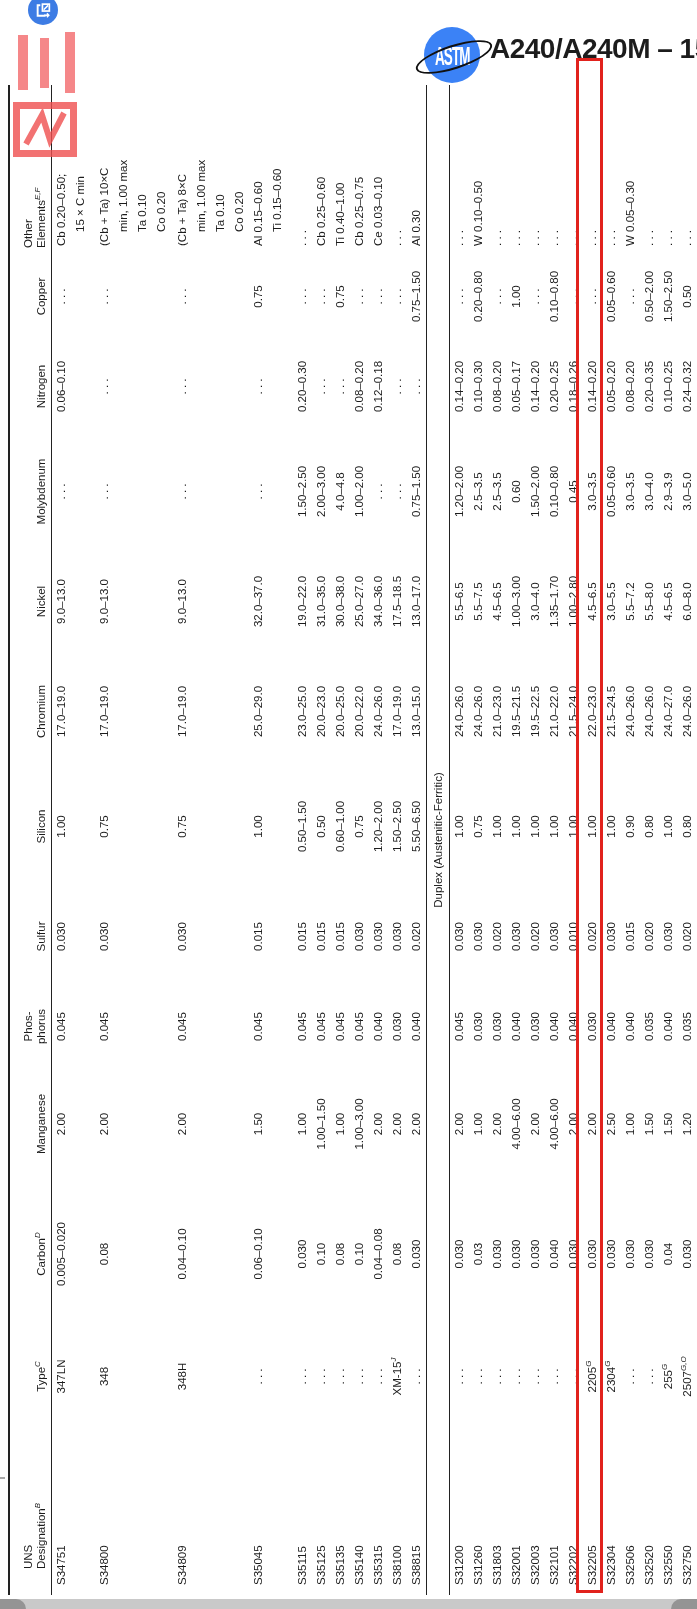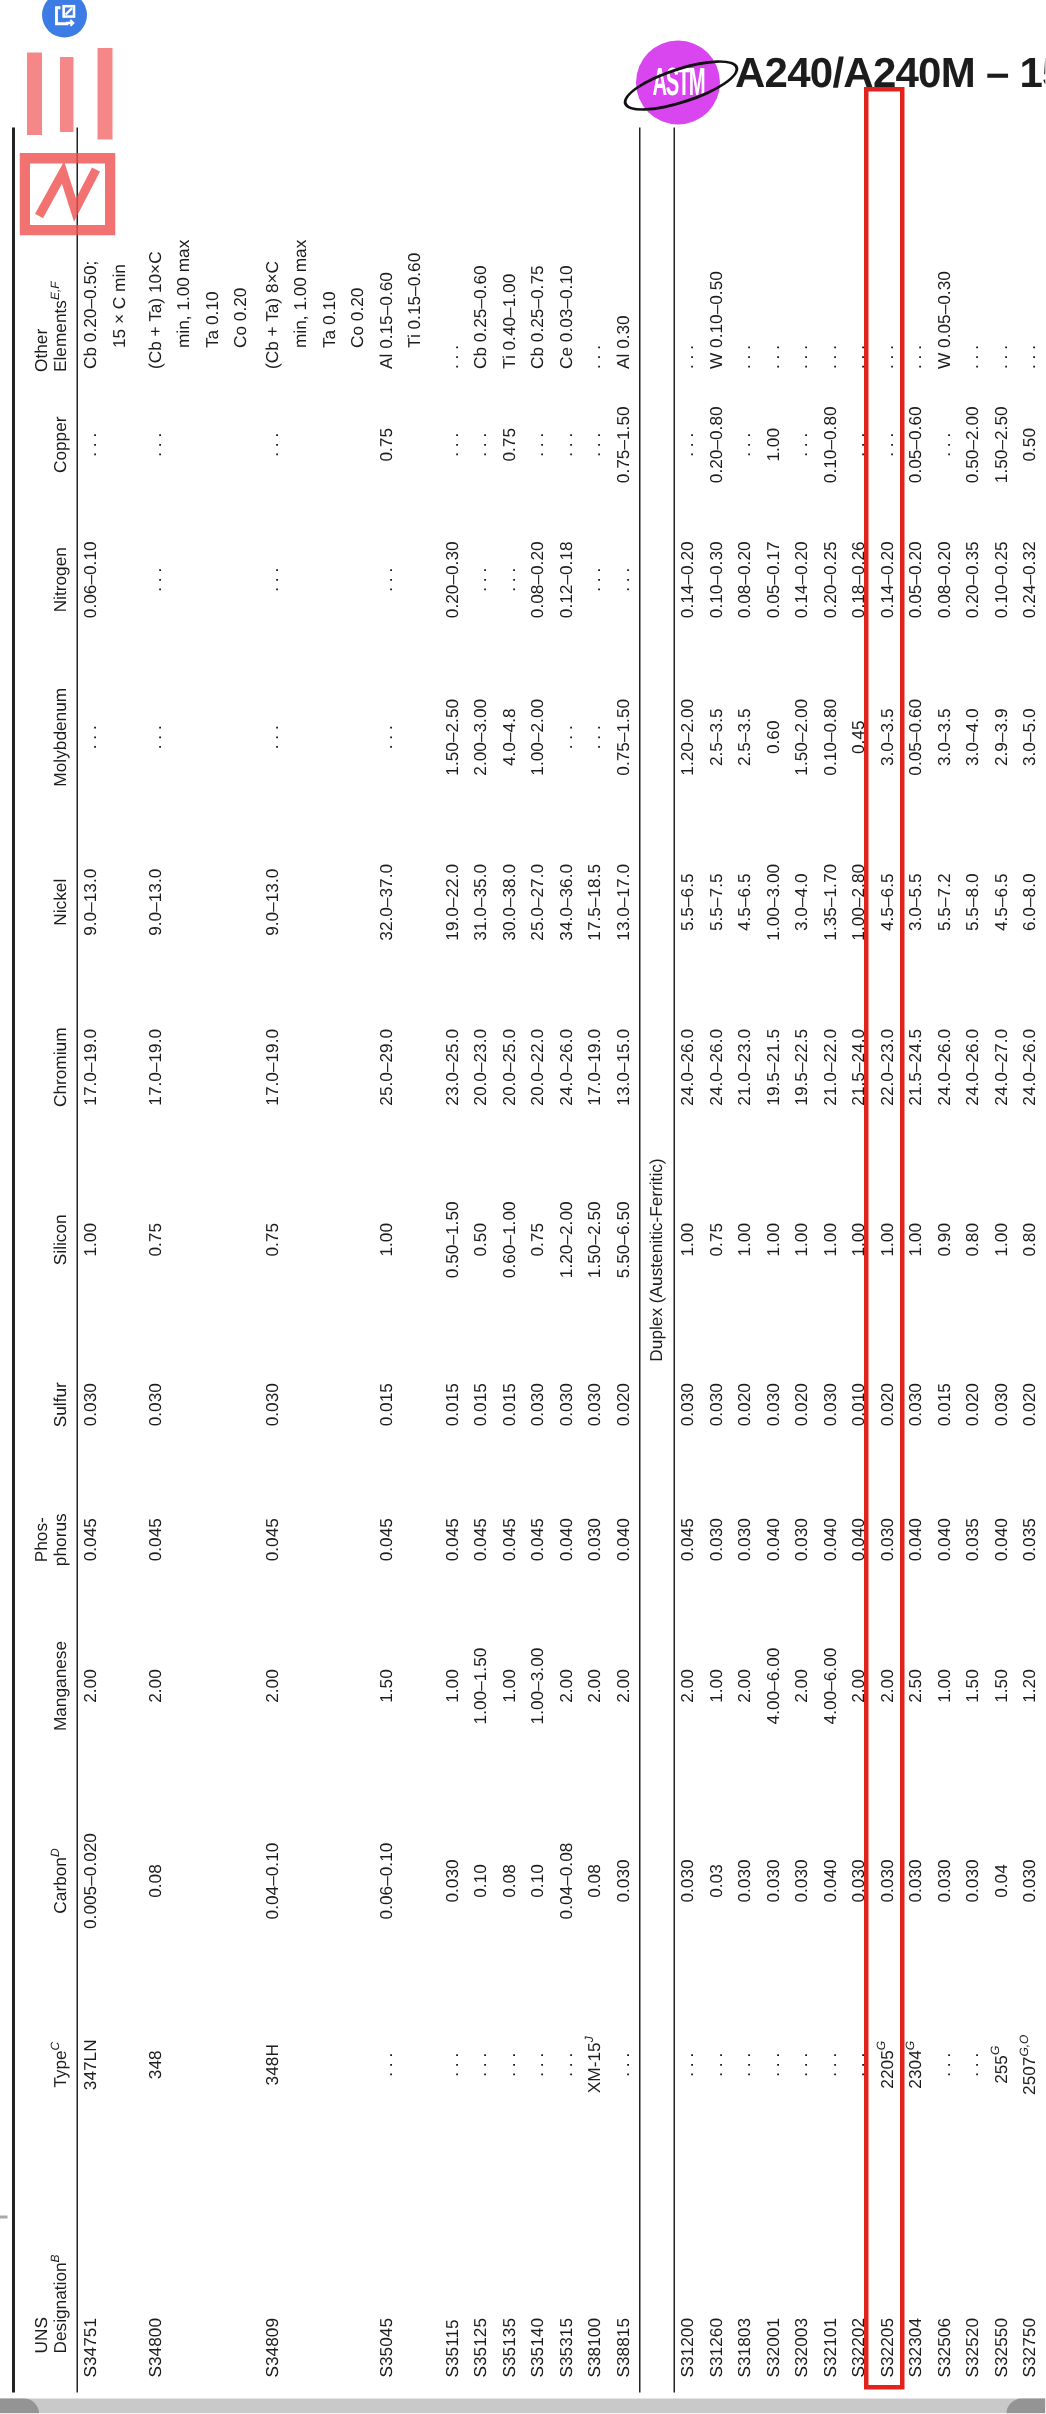--- a/index.html
+++ b/index.html
@@ -2,21 +2,21 @@
 <html><head>
 <meta charset="utf-8">
 <style>
   html,body{margin:0;padding:0;background:#fff;}
   .page{position:relative;width:697px;height:1609px;background:#fff;overflow:hidden;
         font-family:"Liberation Sans",sans-serif;color:#1c1c1c;}
   
   .doc-header{position:absolute;left:0;top:0;width:697px;height:100px;z-index:2;}
   .astm-logo{position:absolute;left:424px;top:27px;width:56px;height:56px;}
   .astm-globe{position:absolute;left:0;top:0;width:56px;height:56px;border-radius:50%;
-              background:#d946ef;display:flex;align-items:center;justify-content:center;}
+              background:#3b82f6;display:flex;align-items:center;justify-content:center;}
   .astm-globe span{color:#fff;font-weight:bold;font-size:15px;letter-spacing:-1px;
               transform:scaleY(1.75) scaleX(.9);}
   .astm-orbit{position:absolute;left:-10px;top:18px;width:76px;height:20px;border:2.5px solid #111;
               border-radius:50%;transform:rotate(-18deg);}
   .doc-title{position:absolute;left:490px;top:33px;font-size:28px;font-weight:bold;
              letter-spacing:-.5px;white-space:nowrap;}
   
   .rot{position:absolute;left:0;top:0;width:1609px;height:697px;
        transform:translateY(1609px) rotate(-90deg);transform-origin:0 0;z-index:1;}
   .tbl{position:absolute;left:14px;top:8px;width:1510px;

